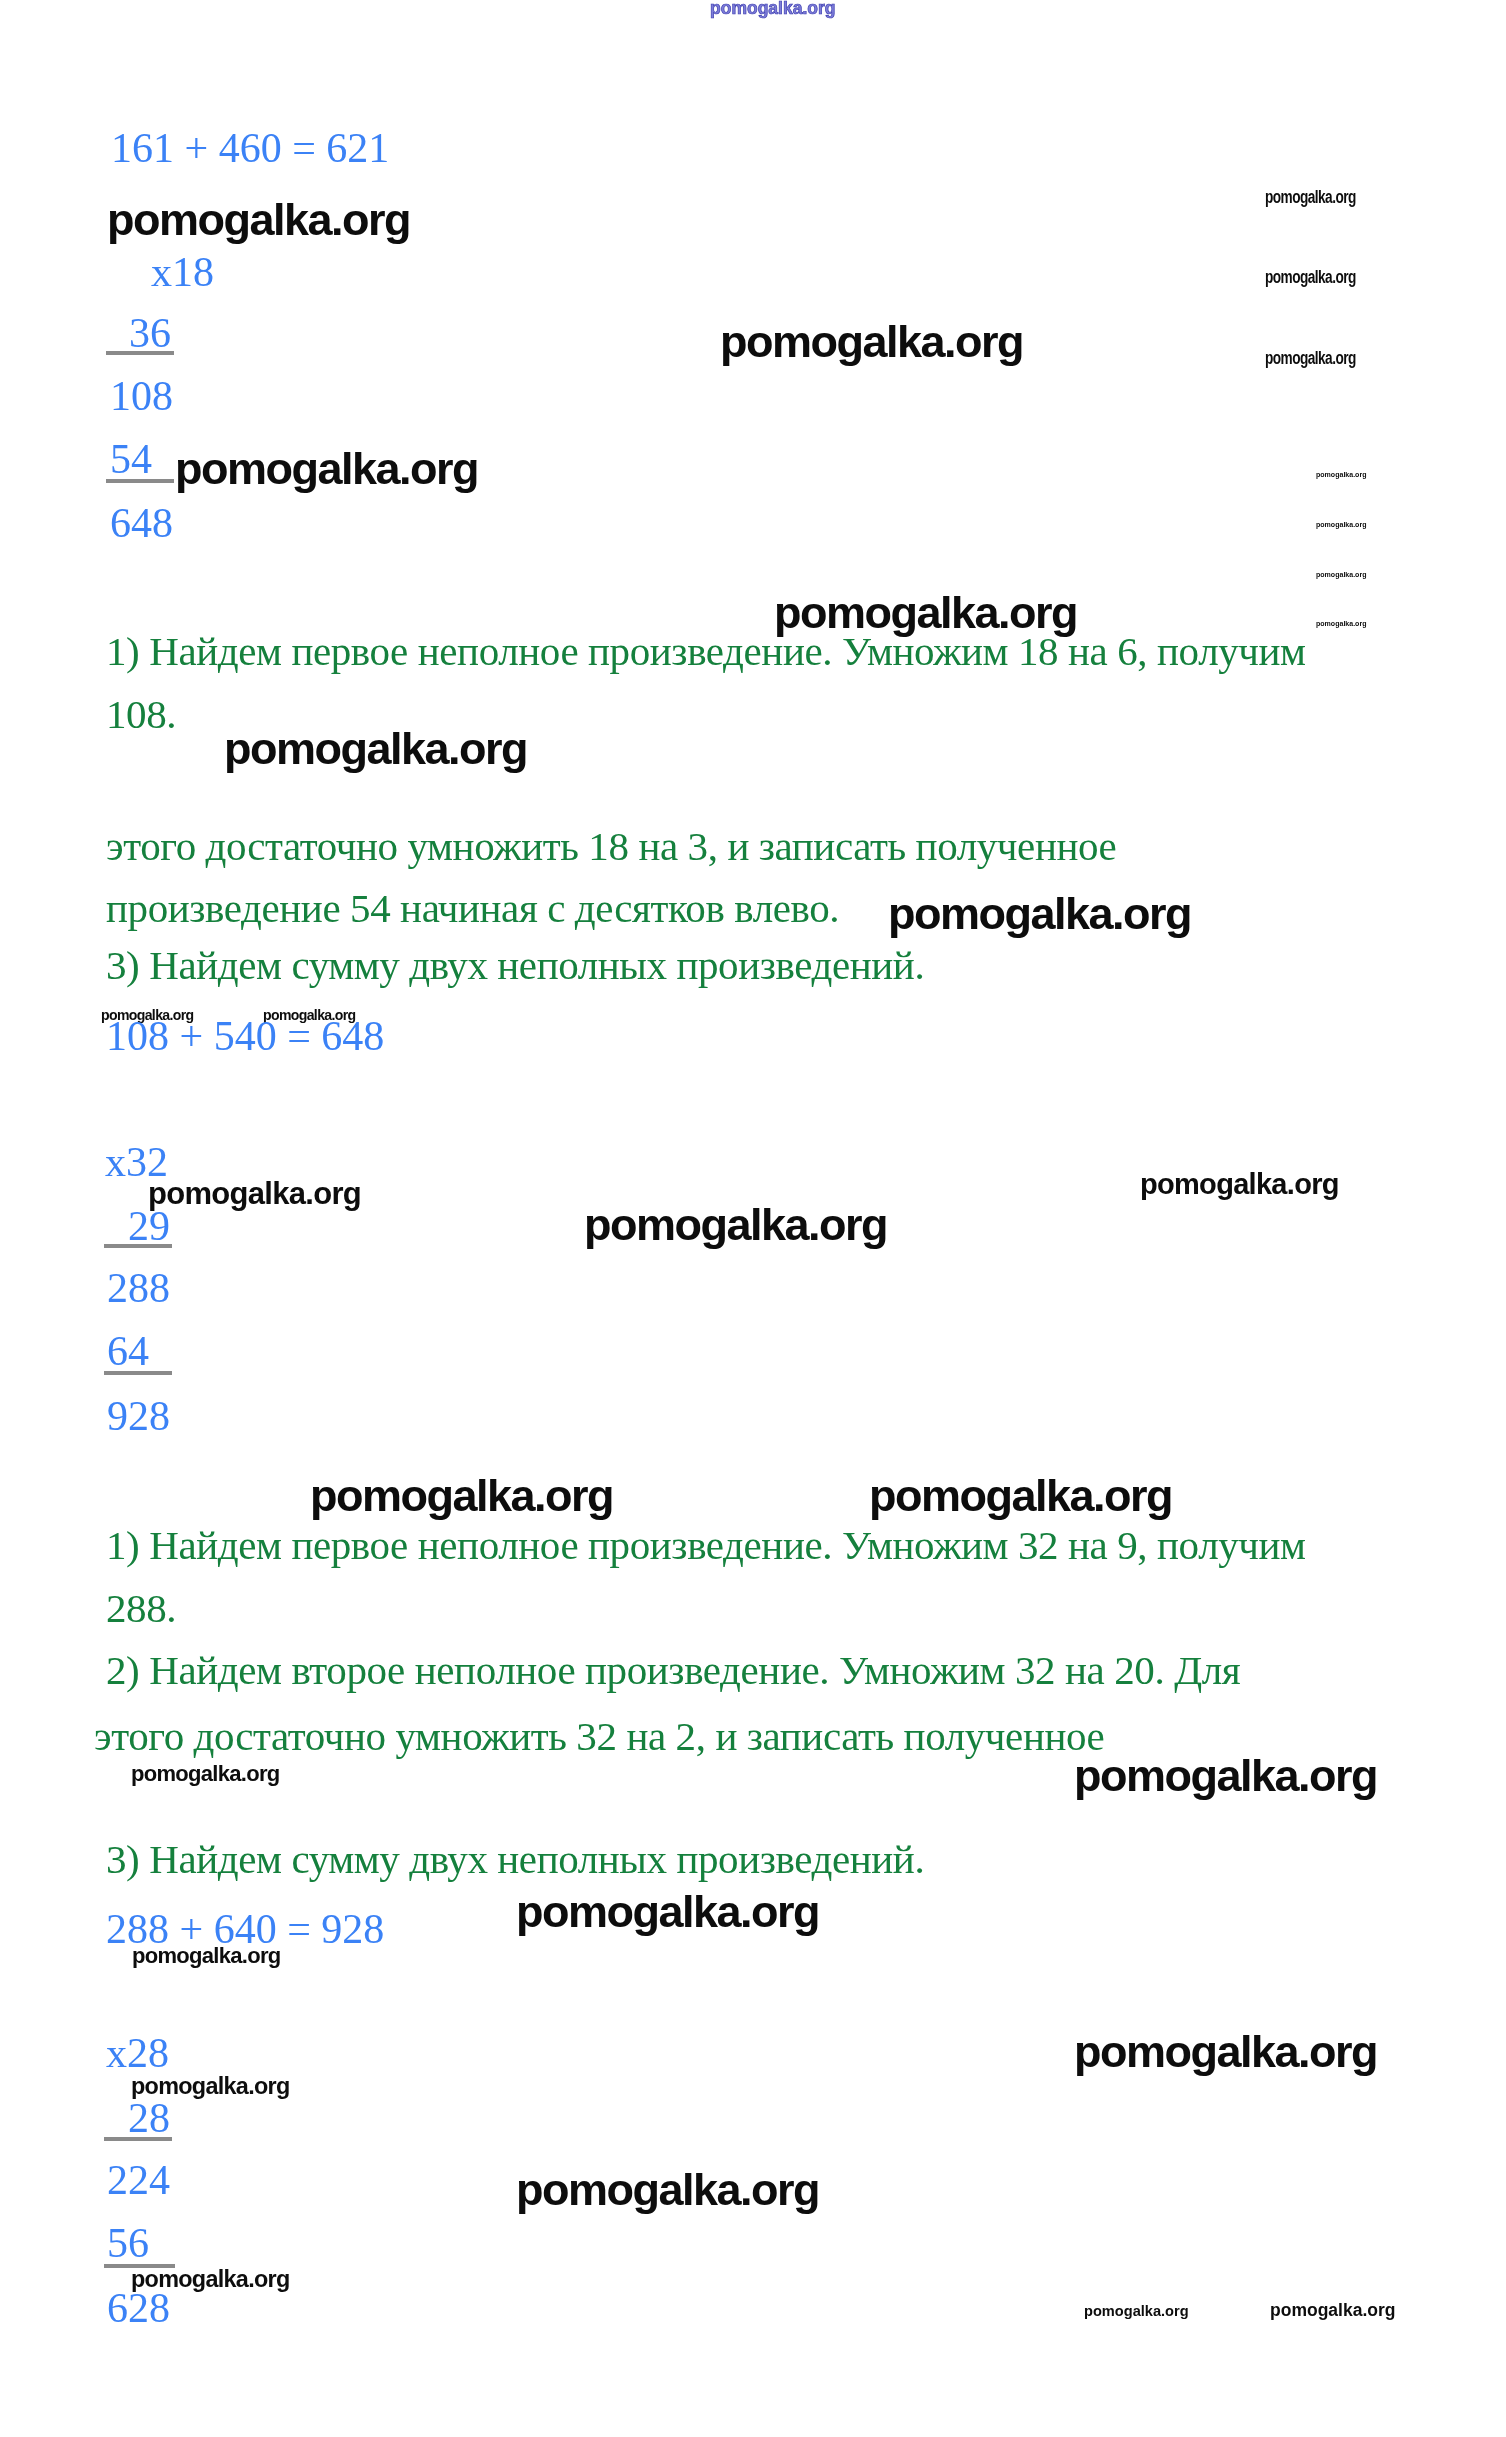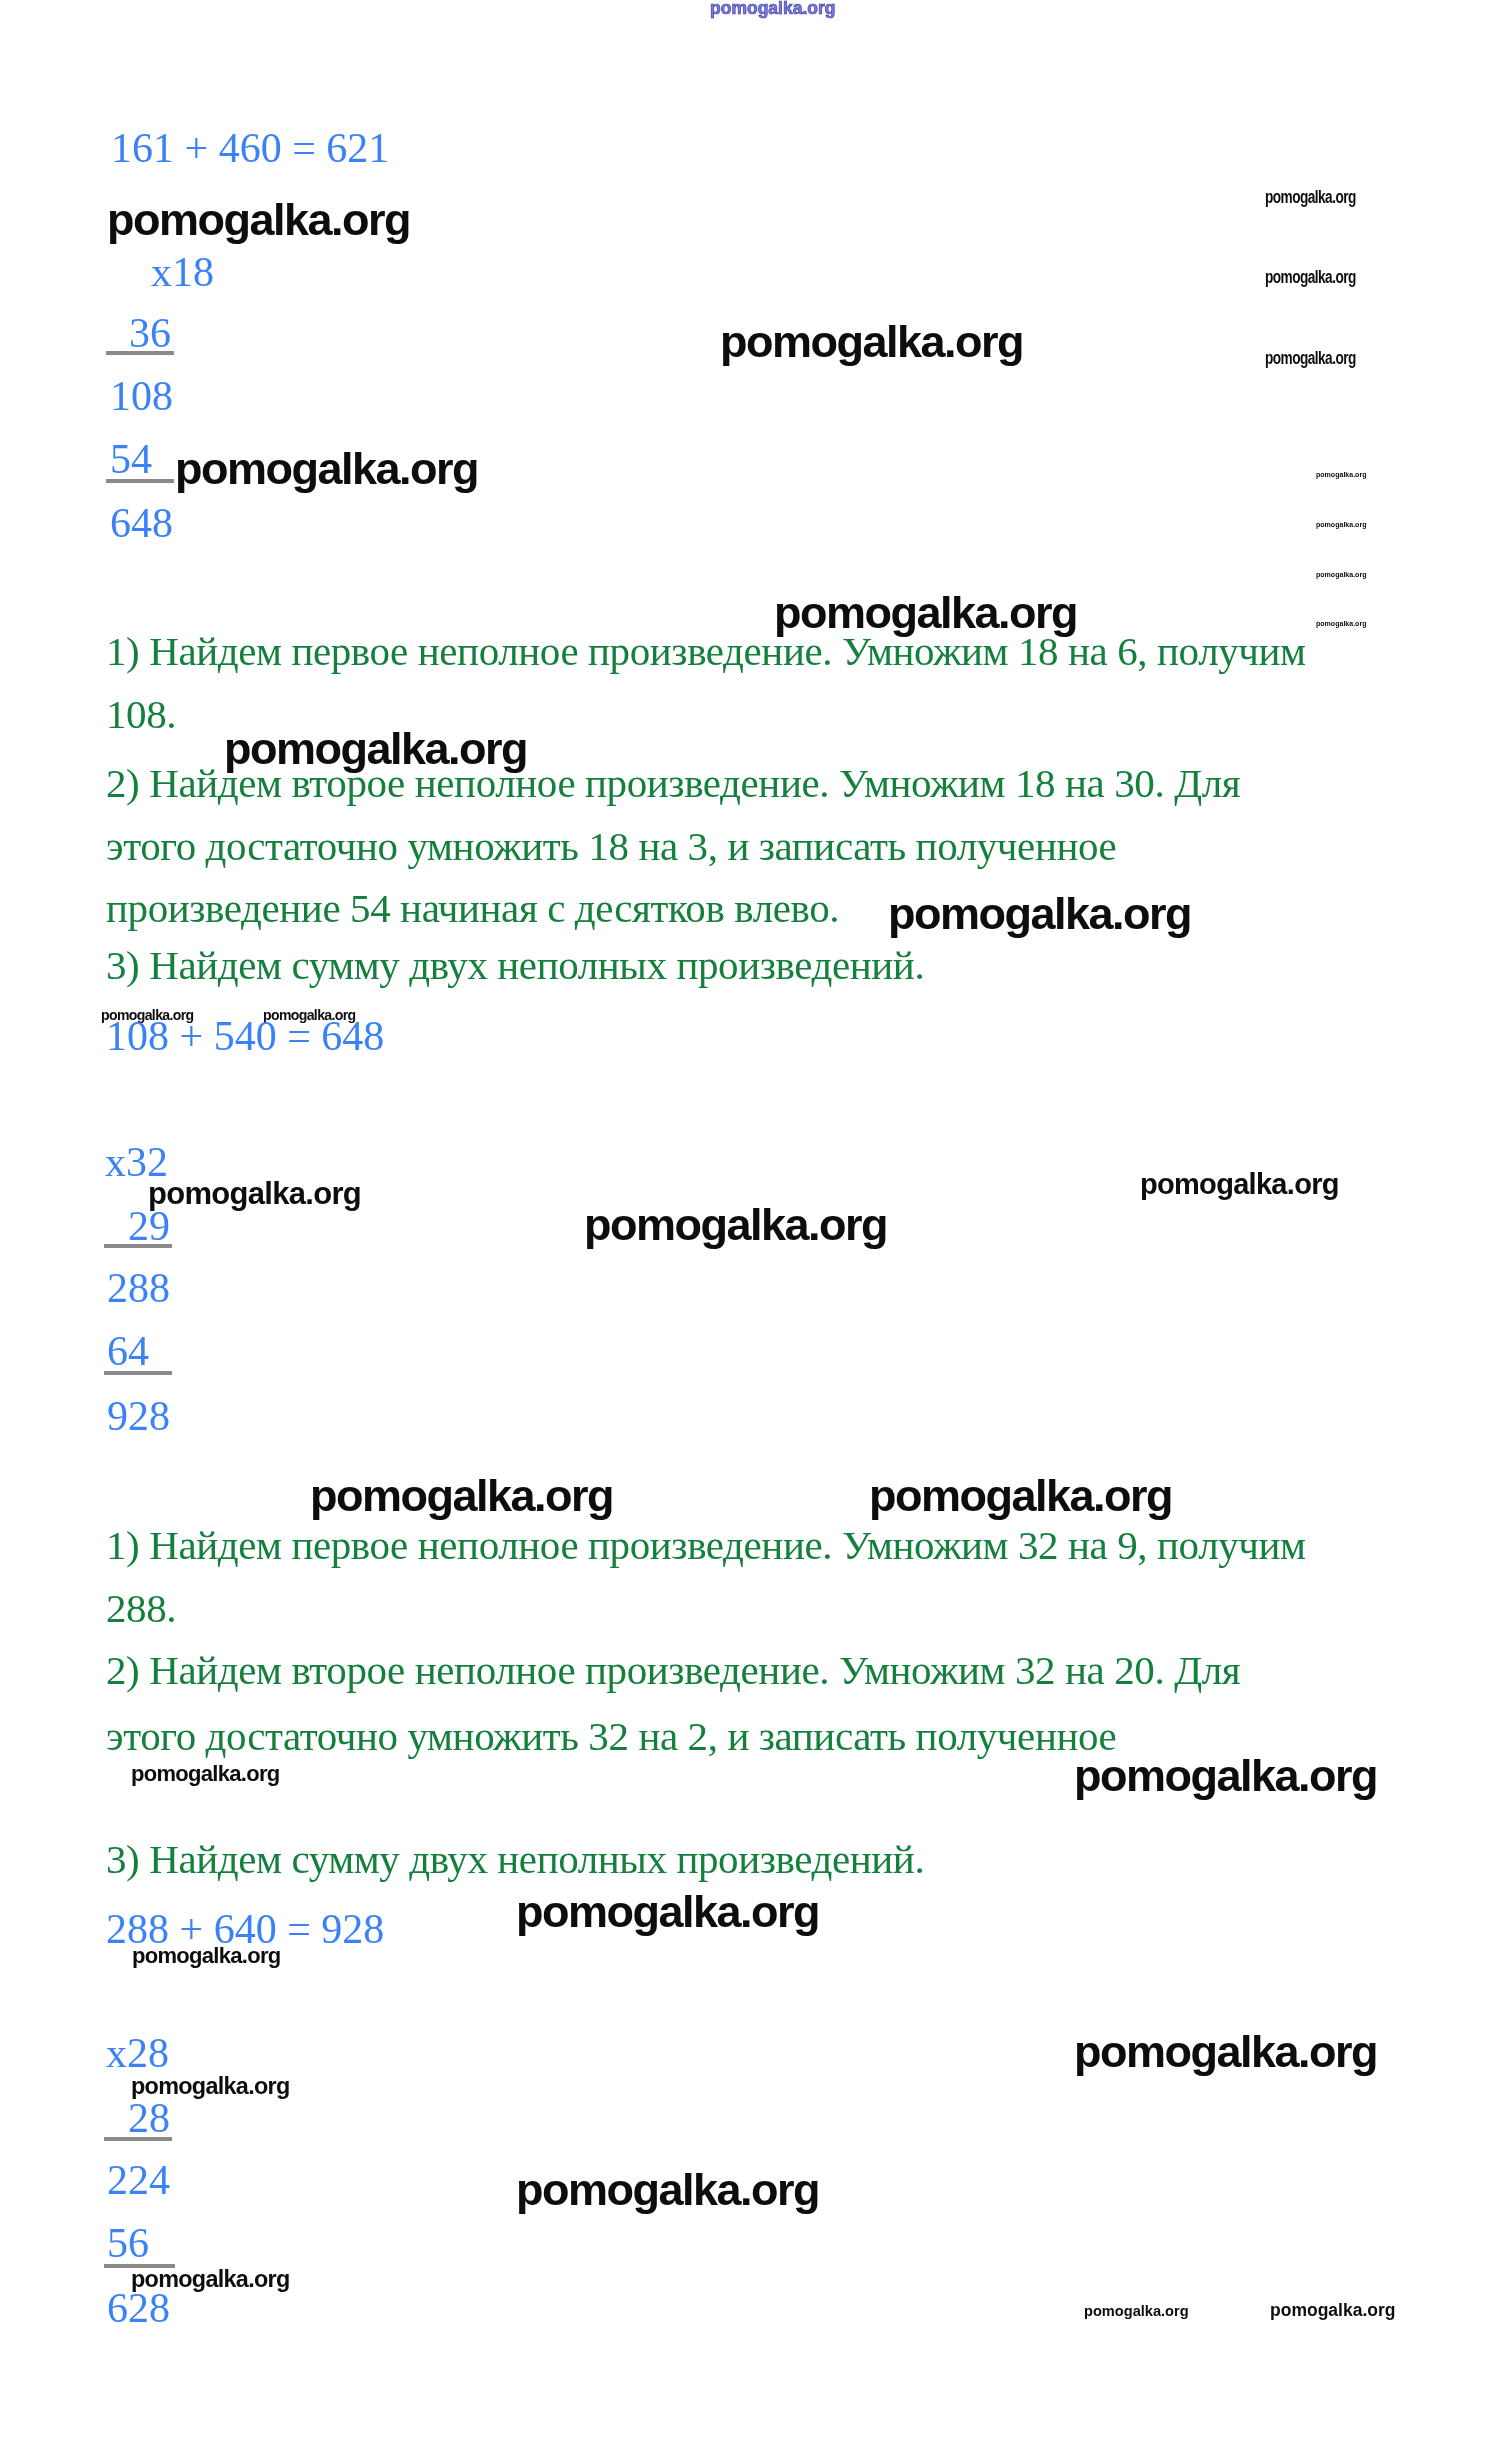--- a/index.html
+++ b/index.html
@@ -65,21 +65,20 @@
   <div class="abs wm wm-tiny" style="left:1316px; top:571px;">pomogalka.org</div>
   <div class="abs wm wm-tiny" style="left:1316px; top:620px;">pomogalka.org</div>
 
   <div class="abs wm wm-xl" style="left:774px; top:590px;">pomogalka.org</div>
 
   <div class="abs par" style="left:106px; top:631px;">1) Найдем первое неполное произведение. Умножим 18 на 6, получим</div>
   <div class="abs par" style="left:106px; top:694px;">108.</div>
 
   <div class="abs wm wm-xl" style="left:224px; top:726px;">pomogalka.org</div>
 
-  <div class="abs par" style="left:106px; top:763px;">2) Найдем второе неполное произведение. Умножим 18 на 30. Для</div>
   <div class="abs par" style="left:106px; top:826px;">этого достаточно умножить 18 на 3, и записать полученное</div>
   <div class="abs par" style="left:106px; top:888px;">произведение 54 начиная с десятков влево.</div>
   <div class="abs wm wm-xl" style="left:888px; top:891px;">pomogalka.org</div>
   <div class="abs par" style="left:106px; top:945px;">3) Найдем сумму двух неполных произведений.</div>
 
   <div class="abs wm wm-xxs" style="left:101px; top:1007px;">pomogalka.org</div>
   <div class="abs wm wm-xxs" style="left:263px; top:1007px;">pomogalka.org</div>
 
   <div class="abs num" style="left:106px; top:1015px;">108 + 540 = 648</div>
 
@@ -93,21 +92,21 @@
   <div class="abs num" style="left:107px; top:1330px;">64</div>
   <div class="abs rule" style="left:104px; top:1371px; width:68px;"></div>
   <div class="abs num" style="left:107px; top:1395px;">928</div>
 
   <div class="abs wm wm-xl" style="left:310px; top:1473px;">pomogalka.org</div>
   <div class="abs wm wm-xl" style="left:869px; top:1473px;">pomogalka.org</div>
 
   <div class="abs par" style="left:106px; top:1525px;">1) Найдем первое неполное произведение. Умножим 32 на 9, получим</div>
   <div class="abs par" style="left:106px; top:1588px;">288.</div>
   <div class="abs par" style="left:106px; top:1650px;">2) Найдем второе неполное произведение. Умножим 32 на 20. Для</div>
-  <div class="abs par" style="left:106px; top:1716px;">этого достаточно умножить 32 на 2, и записать полученное</div>
+  <div class="abs par" style="left:94px; top:1716px;">этого достаточно умножить 32 на 2, и записать полученное</div>
   <div class="abs wm wm-sm2" style="left:131px; top:1763px;">pomogalka.org</div>
   <div class="abs wm wm-xl" style="left:1074px; top:1753px;">pomogalka.org</div>
   <div class="abs par" style="left:106px; top:1839px;">3) Найдем сумму двух неполных произведений.</div>
 
   <div class="abs wm wm-xl" style="left:516px; top:1889px;">pomogalka.org</div>
   <div class="abs num" style="left:106px; top:1908px;">288 + 640 = 928</div>
   <div class="abs wm wm-sm2" style="left:132px; top:1945px;">pomogalka.org</div>
 
   <div class="abs num" style="left:106px; top:2032px;">x28</div>
   <div class="abs wm wm-xl" style="left:1074px; top:2029px;">pomogalka.org</div>

